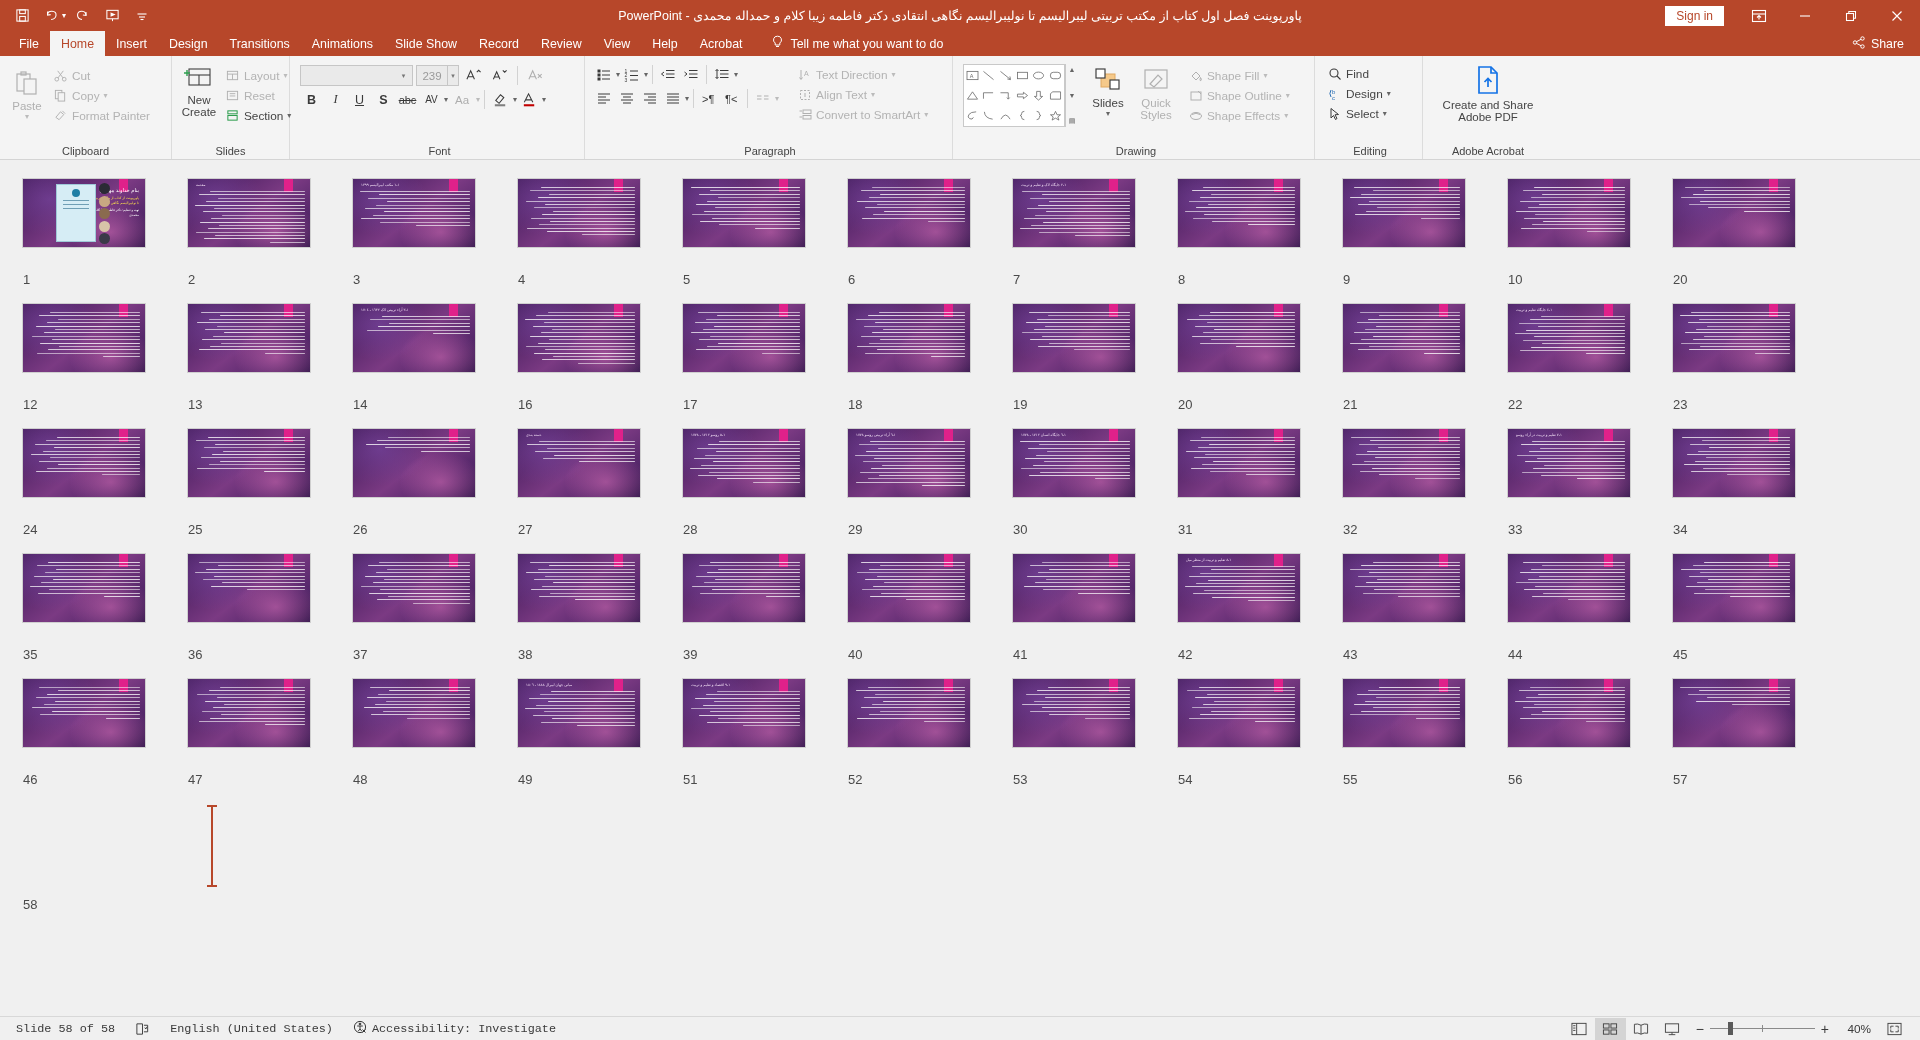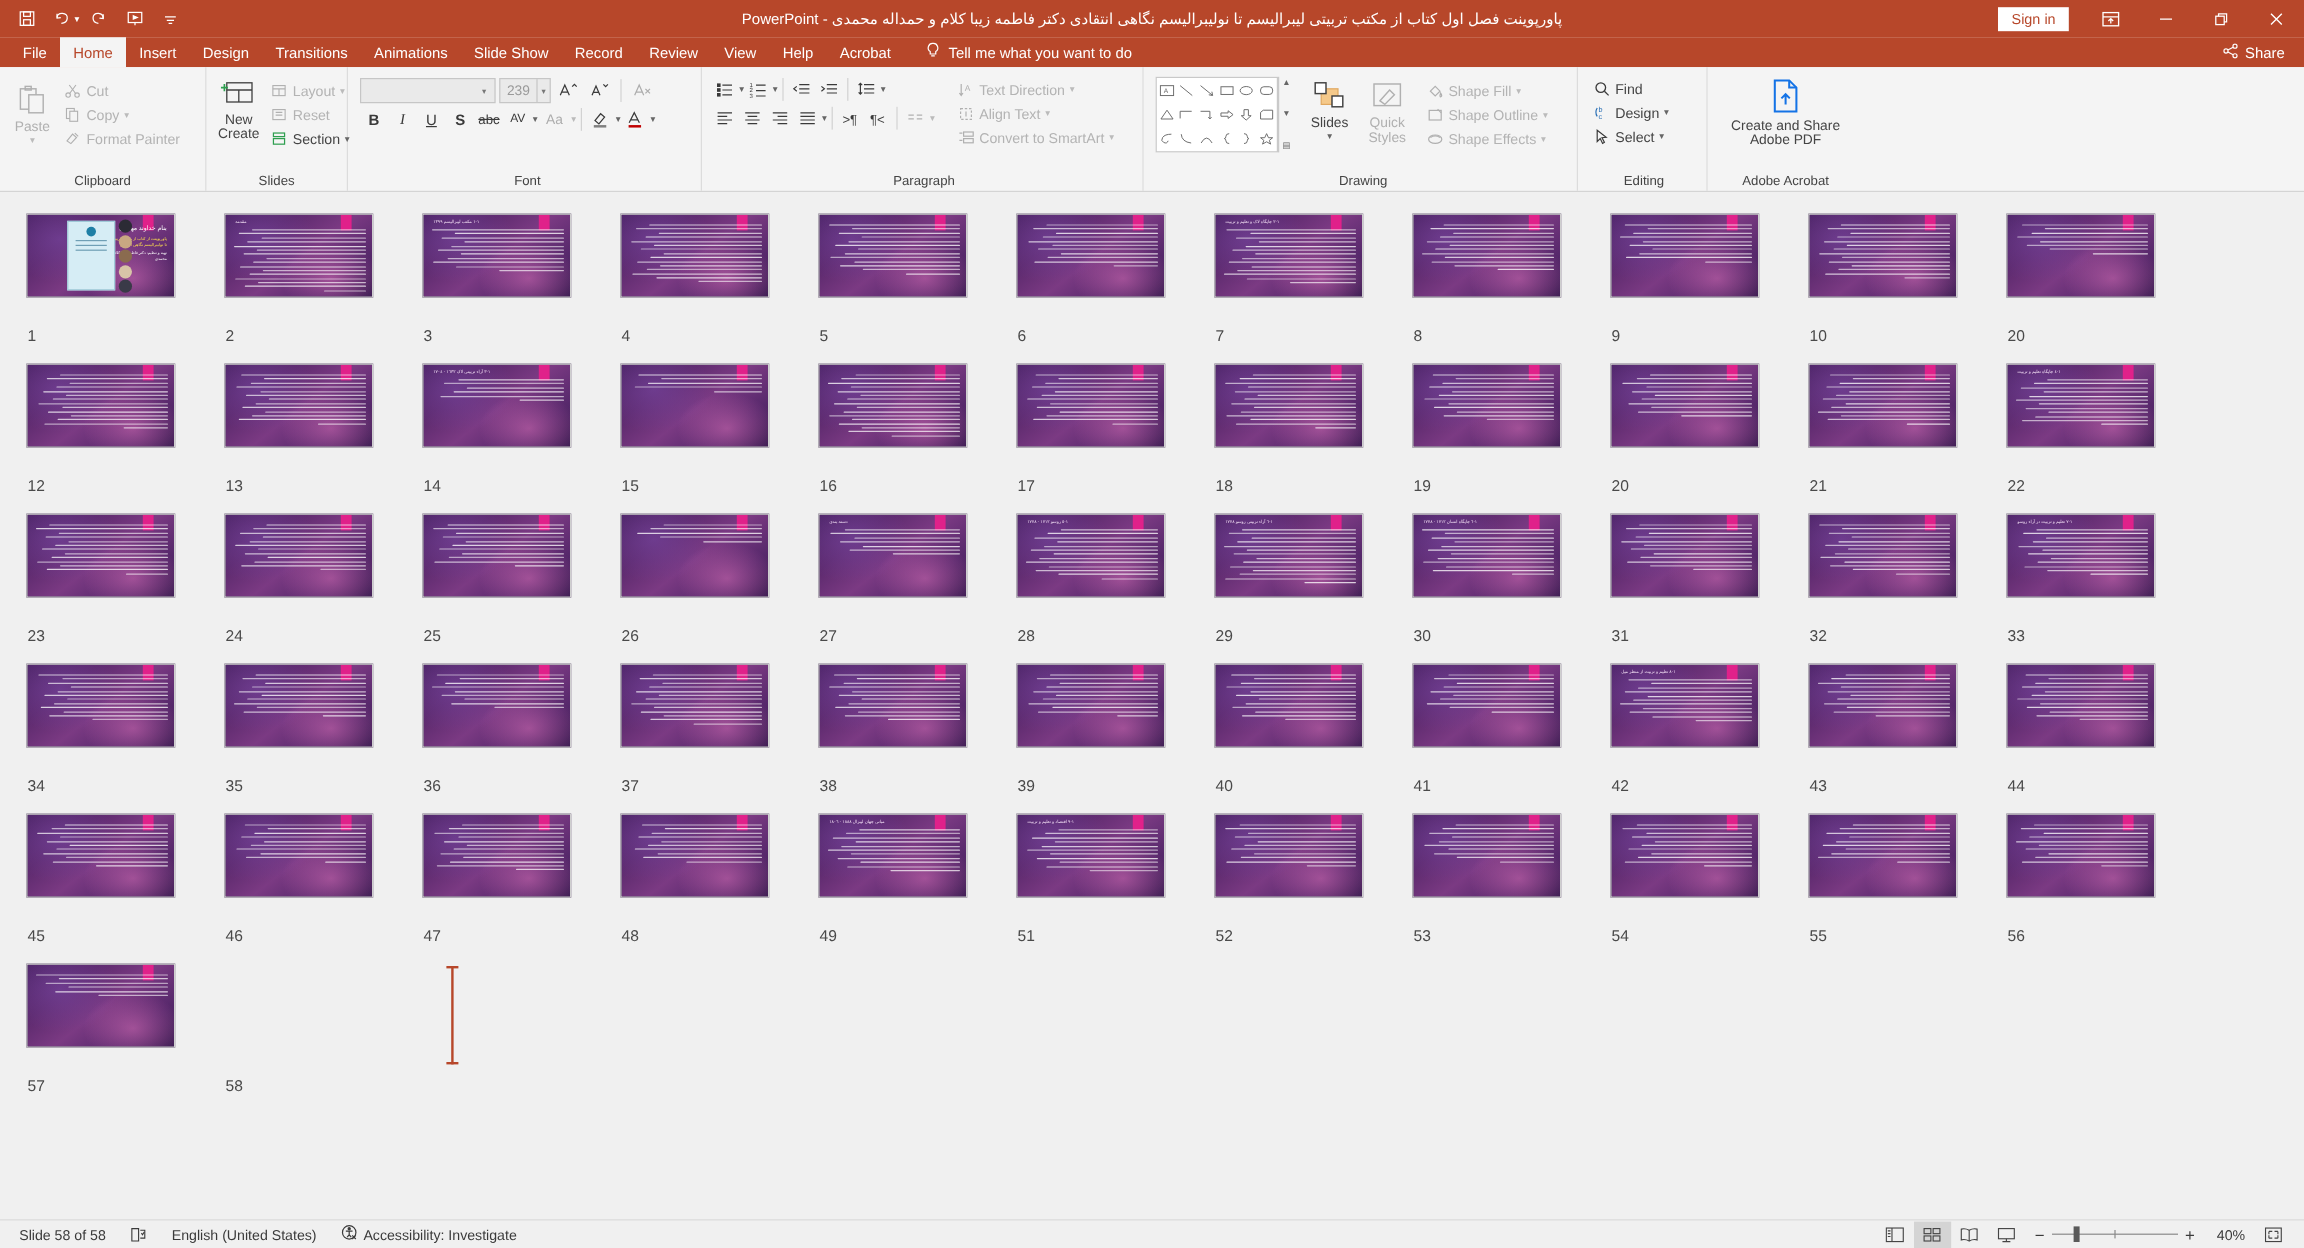--- a/index.html
+++ b/index.html
@@ -202,21 +202,21 @@
   }
   .end-marker::before { top:0; }
   .end-marker::after { bottom:0; }
 
   
   .statusbar {
     height: 24px; background: #f0f0f0; border-top: 1px solid #d8d8d8;
     display: flex; align-items: center; font-size: 11.8px; color: #3a3a3a;
     padding: 0 6px;
   }
-  .sb-item { display:flex; align-items:center; gap:5px; padding: 0 10px; cursor: pointer; }
+  .sb-item { display:flex; align-items:center; gap:5px; padding: 0 10px; cursor: pointer; font-family: Liberation Mono, monospace; }
   .sb-right { margin-left:auto; display:flex; align-items:center; gap:0px; }
   .view-btn {
     width: 31px; height: 22px; display:flex; align-items:center; justify-content:center;
     color:#444; cursor:pointer;
   }
   .view-btn.active { background:#d4d4d4; }
   .zoom-slider { display:flex; align-items:center; gap:6px; padding: 0 8px; }
   .zs-track { width: 105px; height:1px; background:#8a8a8a; position:relative; }
   .zs-mid { position:absolute; left:50%; top:-3px; width:1px; height:7px; background:#8a8a8a; }
   .zs-handle { position:absolute; left:17%; top:-6px; width:5px; height:13px; background:#5a5a5a; }
@@ -1128,34 +1128,20 @@
             <div class="tline" style="width: 33%; margin-left: 67%; opacity: 0.87;"></div>
           </div>
         </div>
         <div class="slide-num">14</div>
       </div>
       <div class="slide-cell">
         <div class="thumb">
           <div class="thumb-bg"></div>
           <div class="thumb-tag"></div>
           <div class="thumb-lines" style="top: 8px;">
-            <div class="tline" style="width: 92%; margin-left: 8%; opacity: 0.94;"></div>
-            <div class="tline" style="width: 75%; margin-left: 25%; opacity: 0.73;"></div>
-            <div class="tline" style="width: 85%; margin-left: 15%; opacity: 0.87;"></div>
-            <div class="tline" style="width: 95%; margin-left: 5%; opacity: 0.66;"></div>
-            <div class="tline" style="width: 36%; margin-left: 64%; opacity: 0.8;"></div>
-          </div>
-        </div>
-        <div class="slide-num">15</div>
-      </div>
-      <div class="slide-cell">
-        <div class="thumb">
-          <div class="thumb-bg"></div>
-          <div class="thumb-tag"></div>
-          <div class="thumb-lines" style="top: 8px;">
             <div class="tline" style="width: 78%; margin-left: 22%; opacity: 0.66;"></div>
             <div class="tline" style="width: 88%; margin-left: 12%; opacity: 0.8;"></div>
             <div class="tline" style="width: 98%; margin-left: 2%; opacity: 0.94;"></div>
             <div class="tline" style="width: 81%; margin-left: 19%; opacity: 0.73;"></div>
             <div class="tline" style="width: 91%; margin-left: 9%; opacity: 0.87;"></div>
             <div class="tline" style="width: 74%; margin-left: 26%; opacity: 0.66;"></div>
             <div class="tline" style="width: 84%; margin-left: 16%; opacity: 0.8;"></div>
             <div class="tline" style="width: 94%; margin-left: 6%; opacity: 0.94;"></div>
             <div class="tline" style="width: 77%; margin-left: 23%; opacity: 0.73;"></div>
             <div class="tline" style="width: 87%; margin-left: 13%; opacity: 0.87;"></div>

